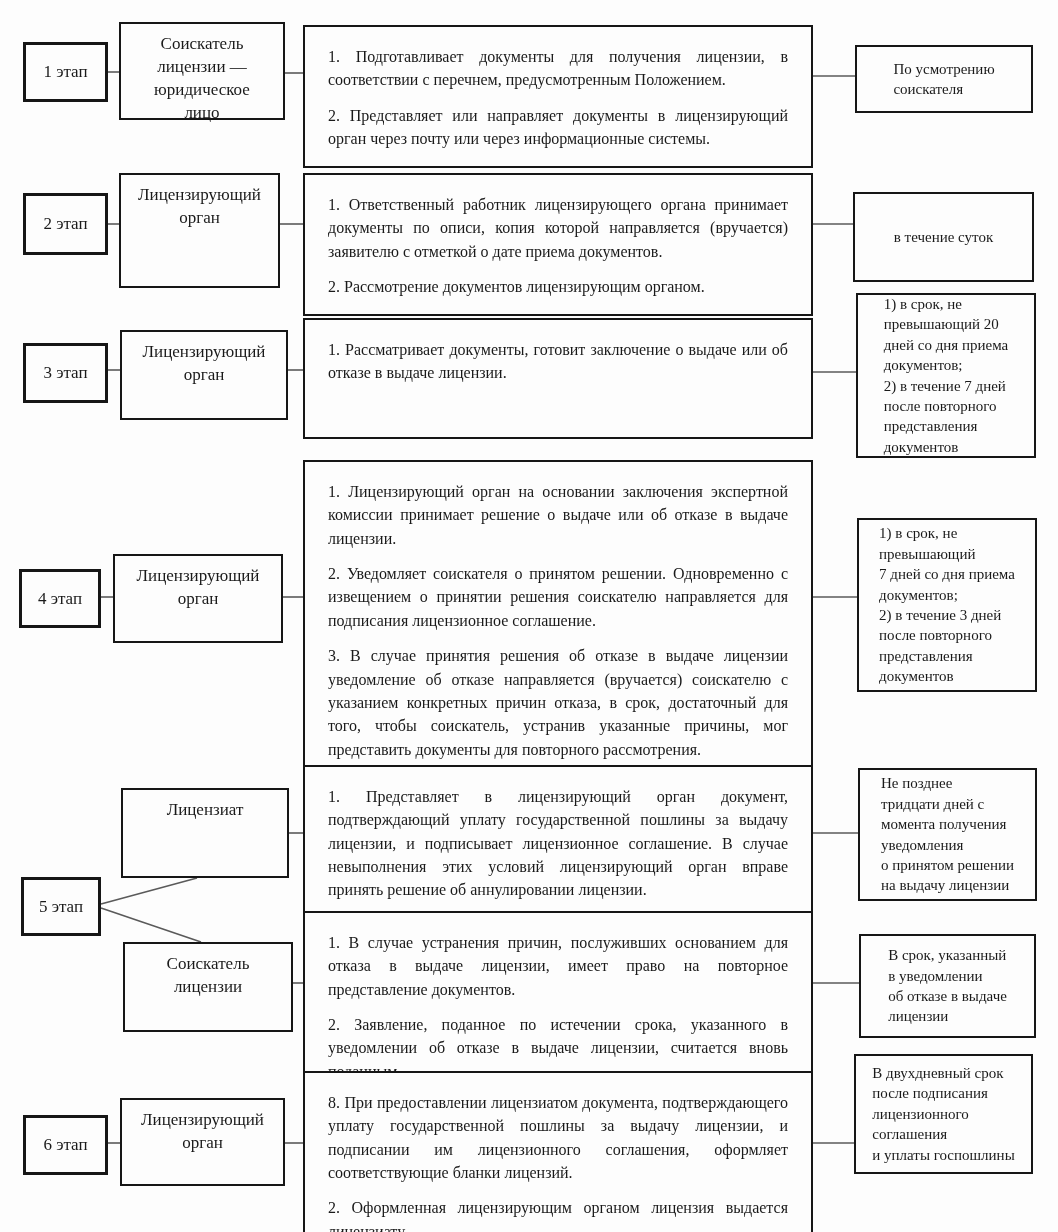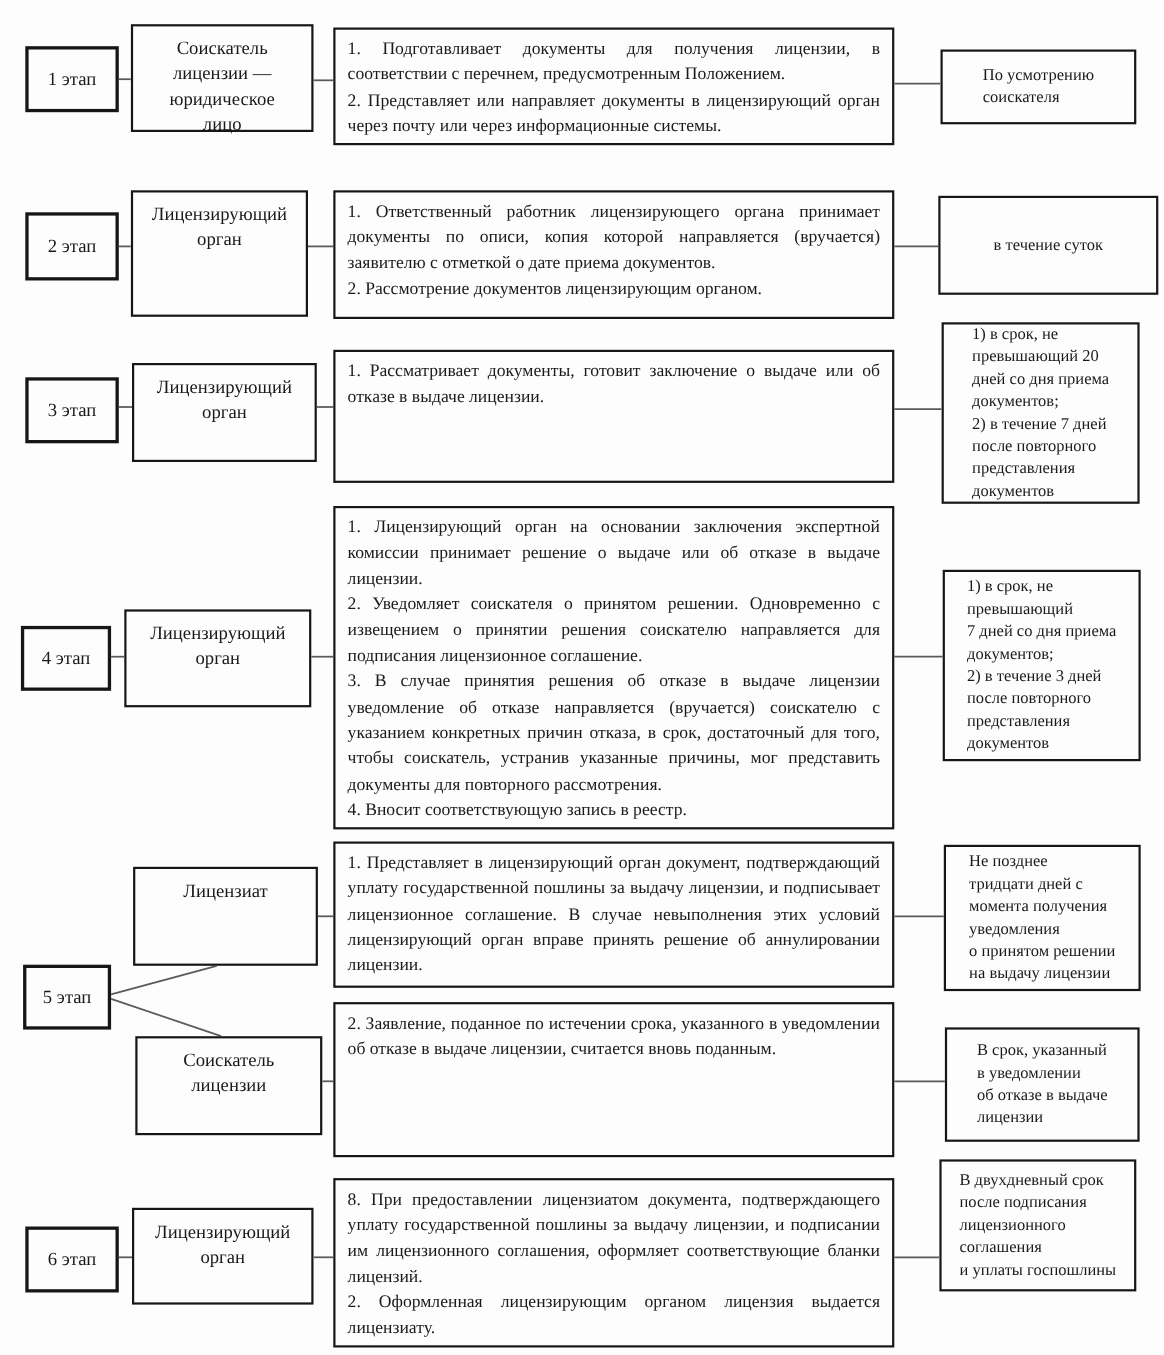--- a/index.html
+++ b/index.html
@@ -55,21 +55,21 @@
     justify-content: center;
     font-size: 15px;
     line-height: 1.36;
     padding: 4px 5px;
   }
   .mainbox {
     padding: 6px 11px 4px 11px;
     font-size: 16px;
   }
   .mainbox p {
-    margin: 0;
+    margin: 12px;
     text-align: justify;
     line-height: 1.46;
   }
   .pre { white-space: pre-line; }
 </style>
 </head>
 <body>
 
 <div class="canvas">
 
@@ -125,21 +125,21 @@
     <span>2 этап</span>
   </div>
   <div class="box actor" style="left:119px;top:173px;width:161px;height:115px">
     <span class="pre">Лицензирующий
 орган</span>
   </div>
   <div class="box mainbox" style="left:303px;top:173px;width:510px;min-height:117px">
     <p>1. Ответственный работник лицензирующего органа принимает документы по описи, копия которой направляется (вручается) заявителю с отметкой о дате приема документов.</p>
     <p>2. Рассмотрение документов лицензирующим органом.</p>
   </div>
-  <div class="box timing" style="left:853px;top:178px;width:200px;height:90px">
+  <div class="box timing" style="left:853px;top:192px;width:181px;height:90px">
     <span class="pre">в течение суток</span>
   </div>
 
   <div class="box stage" style="left:23px;top:343px;width:85px;height:60px">
     <span>3 этап</span>
   </div>
   <div class="box actor" style="left:120px;top:330px;width:168px;height:90px">
     <span class="pre">Лицензирующий
 орган</span>
   </div>
@@ -198,20 +198,21 @@
 уведомления
 о принятом решении
 на выдачу лицензии</span>
   </div>
 
   <div class="box actor" style="left:123px;top:942px;width:170px;height:90px">
     <span class="pre">Соискатель
 лицензии</span>
   </div>
   <div class="box mainbox" style="left:303px;top:911px;width:510px;min-height:141px">
+    <p>1. В случае устранения причин, послуживших основанием для отказа в выдаче лицензии, имеет право на повторное представление документов.</p>
     <p>2. Заявление, поданное по истечении срока, указанного в уведомлении об отказе в выдаче лицензии, считается вновь поданным.</p>
   </div>
   <div class="box timing" style="left:859px;top:934px;width:177px;height:104px">
     <span class="pre">В срок, указанный
 в уведомлении
 об отказе в выдаче
 лицензии</span>
   </div>
 
   <div class="box stage" style="left:23px;top:1115px;width:85px;height:60px">

